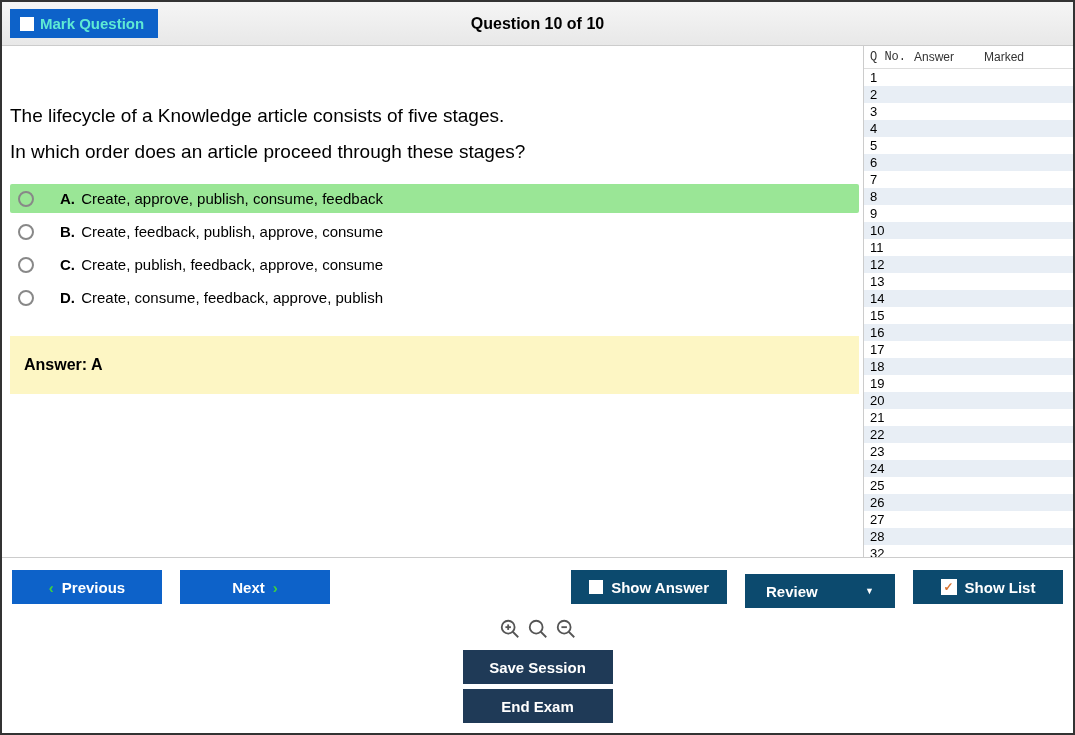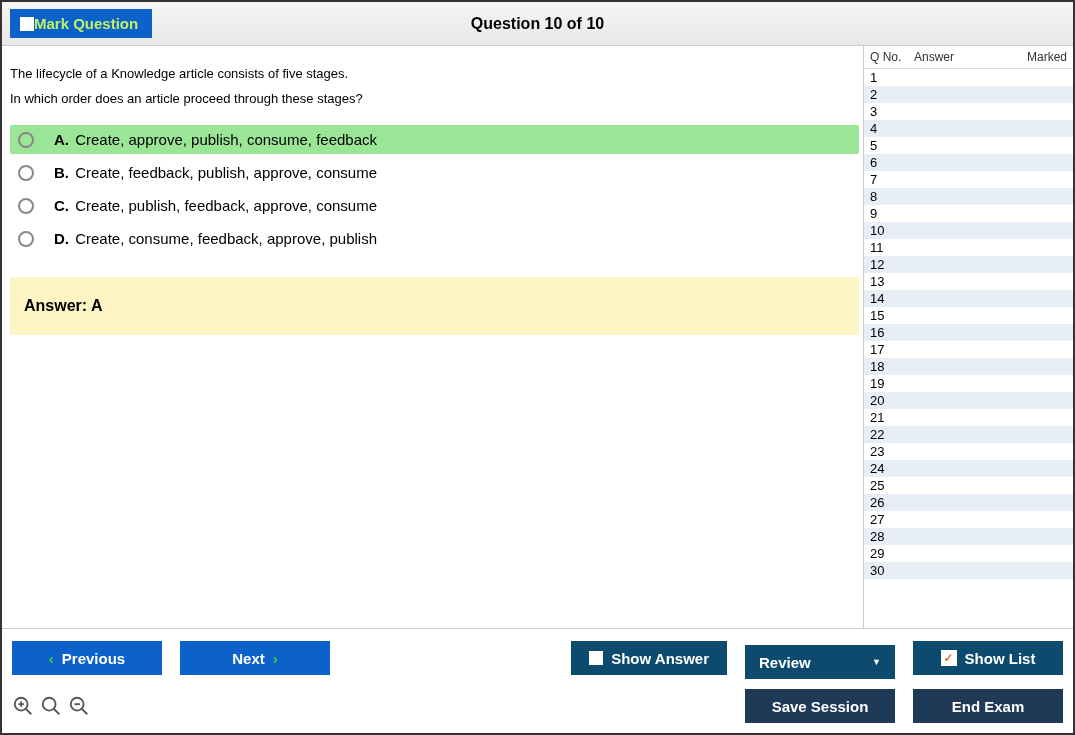--- a/index.html
+++ b/index.html
@@ -15,57 +15,57 @@
   .titlebar .title { flex: 1; }
   .titlebar .win-btn {
     width: 40px; height: 28px; display: flex; align-items: center; justify-content: center;
     color: #555; font-size: 14px;
   }
   .headerbar {
     height: 44px; background: linear-gradient(#f5f5f5,#e8e8e8); display: flex; align-items: center;
     padding: 0 8px; border-bottom: 1px solid #ccc; position: relative;
   }
   .mark-btn {
-    background: #0d62c9; color: #bef264; font-weight: bold; font-size: 15px;
-    padding: 6px 14px 6px 10px; border: none; display: flex; align-items: center; 
+    background: #0d62c9; color: #5eead4; font-weight: bold; font-size: 15px;
+    padding: 6px 14px 6px 10px; border: none; display: flex; align-items: center; gap: 6px;
   }
   .mark-btn .box { width: 14px; height: 14px; background: #fff; display: inline-block; }
   .question-title {
     position: absolute; left: 50%; transform: translateX(-50%);
     font-weight: bold; font-size: 16px;
   }
   .body {
     flex: 1; display: flex; overflow: hidden;
   }
   .main {
     flex: 1; padding: 16px 4px 8px 8px; overflow-y: auto;
   }
-  .qtext { font-size: 13px; line-height: 1.9; margin-bottom: 14px; }
+  .qtext { font-size: 19px; line-height: 1.9; margin-bottom: 14px; margin-top: 36px; }
   .option-row {
-    display: flex; align-items: center; gap: 20px; padding: 6px 8px; font-size: 15px;
+    display: flex; align-items: center; gap: 26px; padding: 6px 8px; font-size: 15px;
     border-radius: 2px; margin-bottom: 4px;
   }
   .option-row.selected { background: #9ae696; }
   .radio {
     width: 16px; height: 16px; border: 2px solid #888; border-radius: 50%; flex-shrink: 0;
   }
   .opt-letter { font-weight: bold; margin-right: 2px; }
   .answer-box {
     background: #fdf6c4; padding: 20px 14px; margin-top: 24px; font-weight: bold; font-size: 16px;
   }
   .sidebar {
     width: 210px; border-left: 1px solid #ccc; display: flex; flex-direction: column; background: #fff;
     font-size: 12px;
   }
   .side-head {
     display: flex; padding: 4px 6px; border-bottom: 1px solid #ddd; font-size: 12px; color: #333;
   }
-  .side-head .c1 { width: 44px; }
+  .side-head .c1 { width: 44px; font-family: Liberation Mono, monospace; }
   .side-head .c2 { width: 70px; }
-  .side-head .c3 { flex: 1; text-align: right; }
+  .side-head .c3 { flex: 1; text-align: left; }
   .side-list { flex: 1; overflow-y: scroll; }
   .side-row {
     display: flex; padding: 1px 6px; font-size: 13px; height: 17px; align-items: center;
   }
   .side-row:nth-child(even) { background: #e8eef5; }
   .side-row .c1 { width: 44px; }
   .footer {
     border-top: 1px solid #ccc; padding: 8px 10px 10px 10px; background: #fff;
   }
   .frow1 { display: flex; align-items: center; gap: 18px; margin-bottom: 10px; }
@@ -75,21 +75,21 @@
     display: flex; align-items: center; justify-content: center; gap: 8px; min-width: 150px;
   }
   .btn.blue { background: #0d62c9; }
   .btn.orange { background: #0c4a6e; }
   .btn.navy { background: #1f3a57; }
   .btn .chev-l { color: #3fd13f; font-weight: bold; }
   .btn .chev-r { color: #3fd13f; font-weight: bold; }
   .btn .wbox { width: 14px; height: 14px; background: #fff; display: inline-block; }
   .btn .checkbox { width: 16px; height: 16px; background: #fff; display: inline-flex; align-items:center; justify-content:center; color:#d97330; font-size:12px; font-weight:bold; }
   .btn .tri { font-size: 9px; color: #fff; margin-left: 6px; }
-  .frow2 { display: flex; align-items: center; gap: 18px; }
+  .frow2 { display: flex; align-items: center; gap: 5px; flex-direction: column; }
   .zoom-icons { display: flex; gap: 6px; color: #555; font-size: 20px; }
   .zoom-icons span { display:inline-flex; }
   svg.mag { width:22px; height:22px; }
 </style>
 </head>
 <body>
 
 <div class="window">
 
 
@@ -215,21 +215,21 @@
           <div class="side-row">
             <span class="c1">26</span>
           </div>
           <div class="side-row">
             <span class="c1">27</span>
           </div>
           <div class="side-row">
             <span class="c1">28</span>
           </div>
           <div class="side-row">
-            <span class="c1">29</span>
+            <span class="c1">32</span>
           </div>
           <div class="side-row">
             <span class="c1">30</span>
           </div>
         </div>
     </div>
   </div>
 
   <div class="footer">
     <div class="frow1">
@@ -239,21 +239,21 @@
       </button>
       <button class="btn blue">
         <span>Next</span>
         <span class="chev-r">›</span>
       </button>
       <div class="spacer"></div>
       <button class="btn orange">
         <span class="wbox"></span>
         <span>Show Answer</span>
       </button>
-      <button class="btn orange" style="min-width:150px; justify-content:space-between; padding:0 14px;margin-top:8px;">
+      <button class="btn orange" style="min-width:150px; justify-content:space-between; padding:0 21px;margin-top:8px;">
         <span>Review</span>
         <span class="tri">▼</span>
       </button>
       <button class="btn orange">
         <span class="checkbox">✓</span>
         <span>Show List</span>
       </button>
     </div>
     <div class="frow2">
       <div class="zoom-icons">

